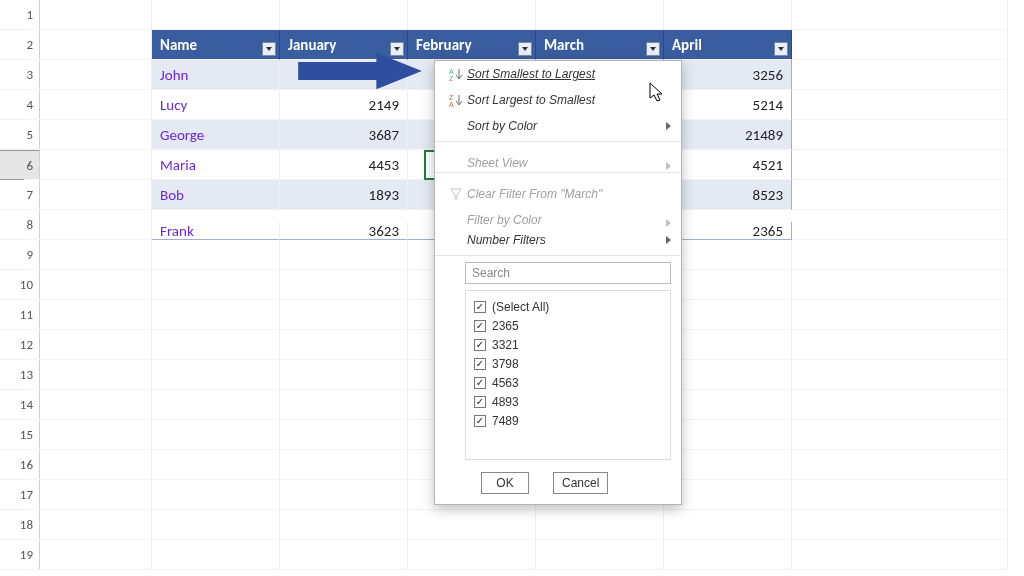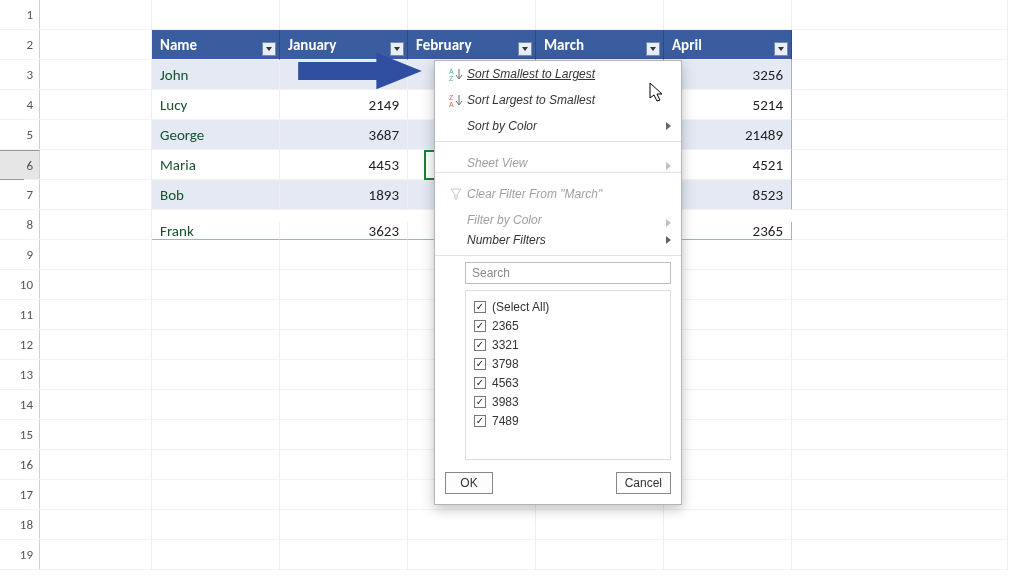--- a/index.html
+++ b/index.html
@@ -88,21 +88,21 @@
     content: "";
     width: 0; height: 0;
     border-left: 3px solid transparent;
     border-right: 3px solid transparent;
     border-top: 4px solid #333;
   }
   .band-odd { background: #e4e9f4; }
   .band-even { background: #fff; }
   .tbl-border-b { border-bottom: 1px solid #9fb0d0; margin-top: 12px; }
   .tbl-side-r { border-right: 1px solid #9fb0d0; }
-  .tbl-cell.name { justify-content: flex-start; color: #14532d; }
+  .tbl-cell.name { justify-content: flex-start; color: #6d28d9; }
 
   
   .active-cell {
     position: absolute;
     pointer-events: none;
     border: 2px solid #1f7f36;
     background: rgba(0,0,0,0);
   }
 
   
@@ -183,23 +183,24 @@
     border: 1px solid #777;
     display: flex;
     align-items: center;
     justify-content: center;
     font-size: 10px;
     line-height: 10px;
     color: #222;
   }
   .popup .btnrow {
     display: flex;
-    justify-content: space-between;
+    justify-content: flex-start;
     gap: 24px;
     padding: 6px 10px 10px 10px;
+    margin-left: 36px;
   }
   .popup .pbtn {
     min-width: 48px;
     height: 22px;
     border: 1px solid #888;
     background: #fdfdfd;
     font-size: 12px;
     display: flex;
     align-items: center;
     justify-content: center;
@@ -508,21 +509,21 @@
           <div class="chk">
             <span class="chkbox">✓</span>
             <span>3798</span>
           </div>
           <div class="chk">
             <span class="chkbox">✓</span>
             <span>4563</span>
           </div>
           <div class="chk">
             <span class="chkbox">✓</span>
-            <span>3983</span>
+            <span>4893</span>
           </div>
           <div class="chk">
             <span class="chkbox">✓</span>
             <span>7489</span>
           </div>
         </div>
     </div>
     <div class="btnrow">
       <div class="pbtn">
           <span>OK</span>

